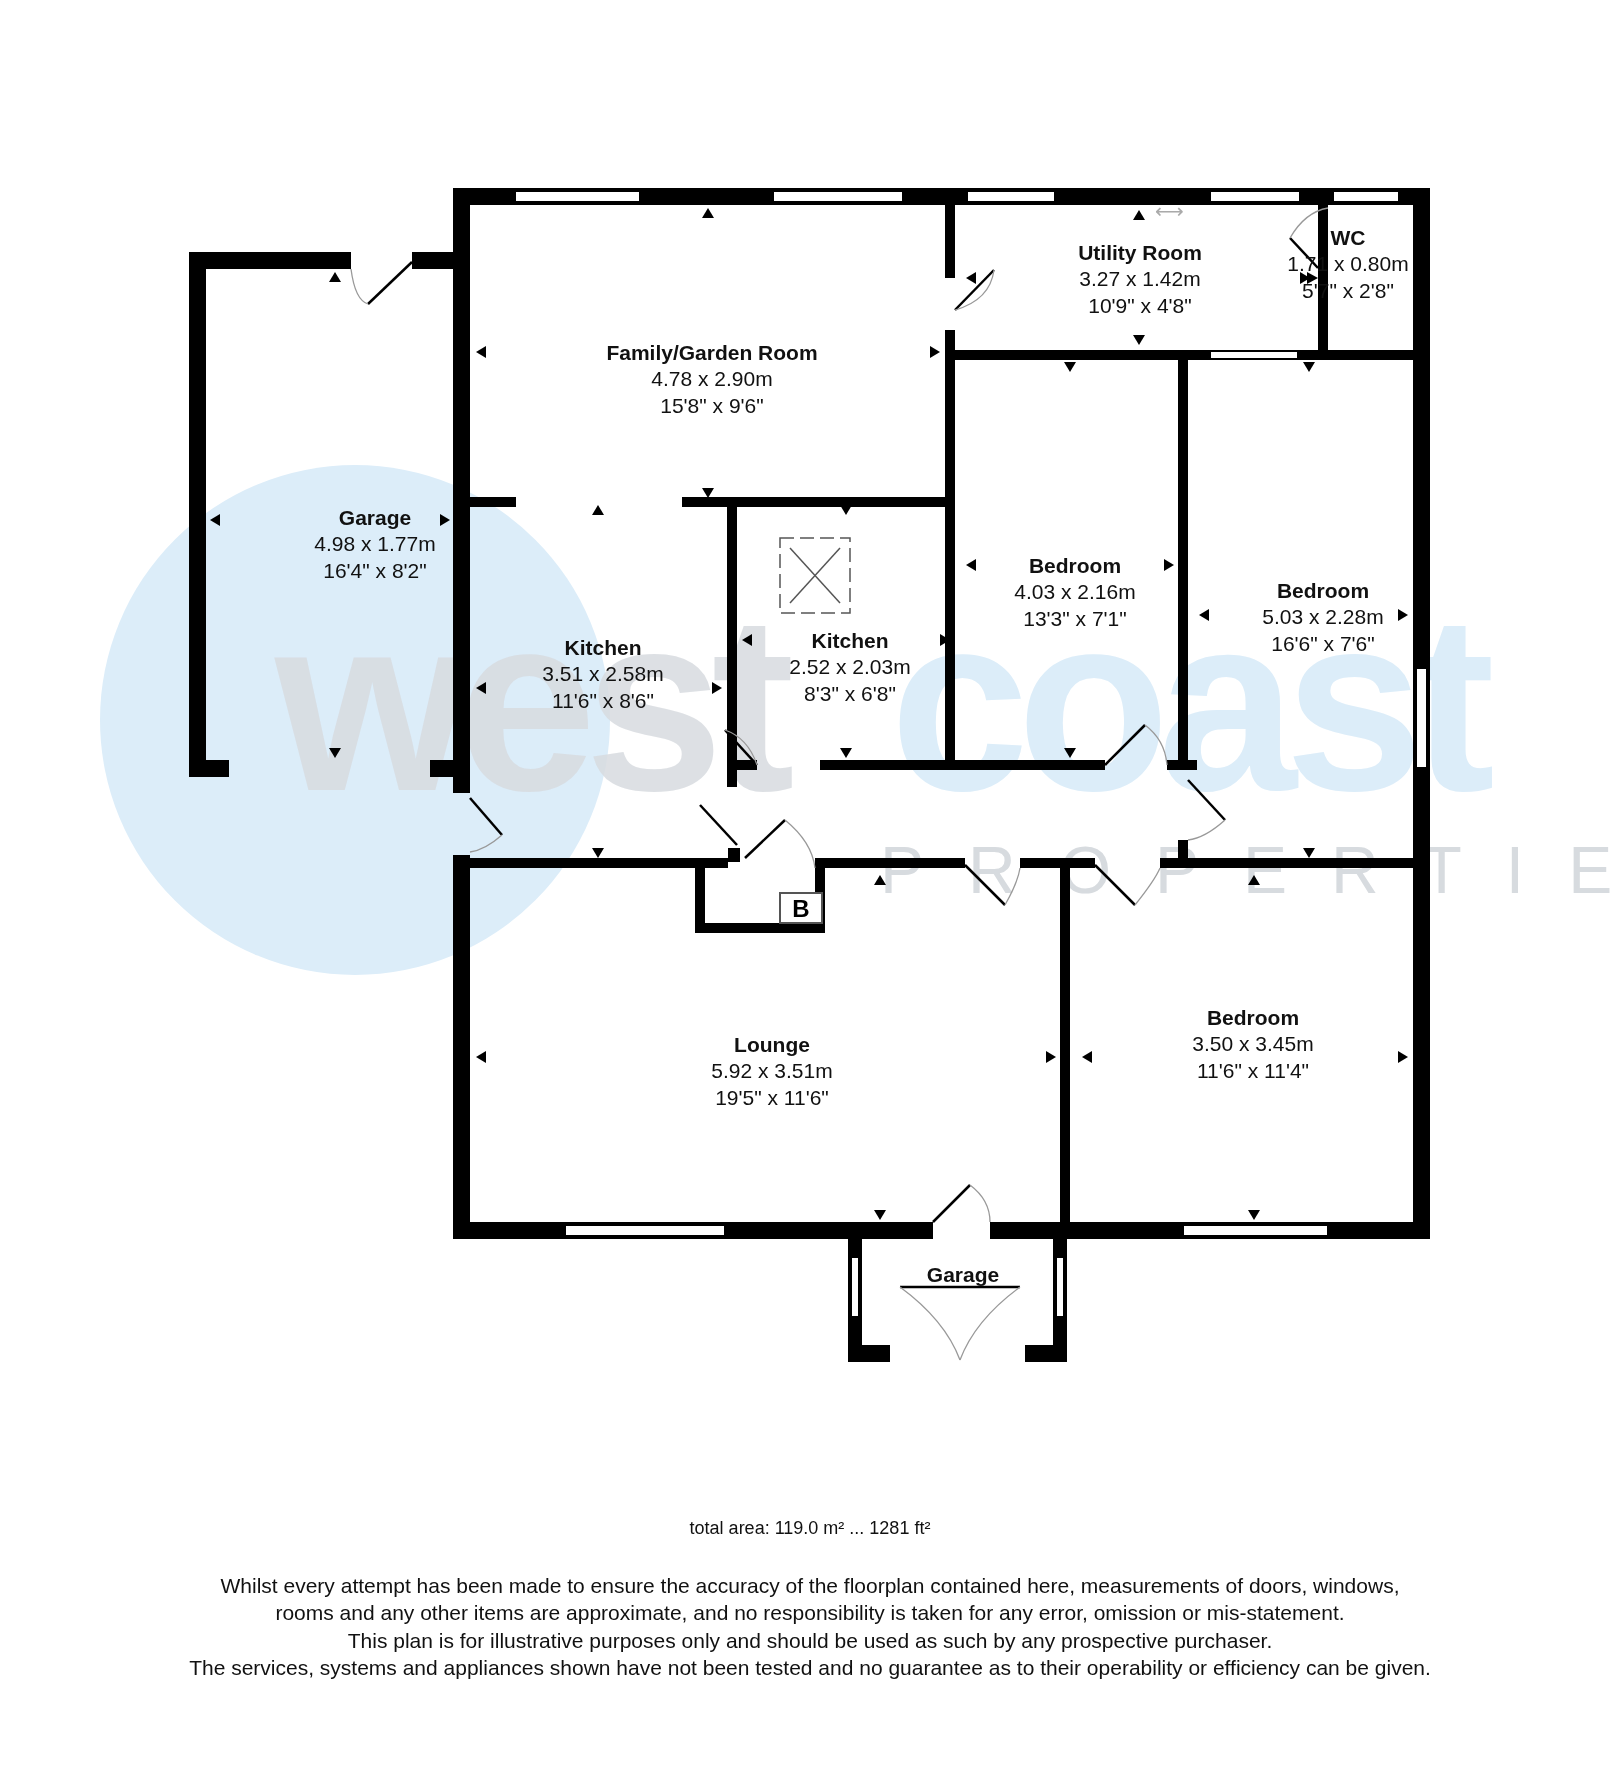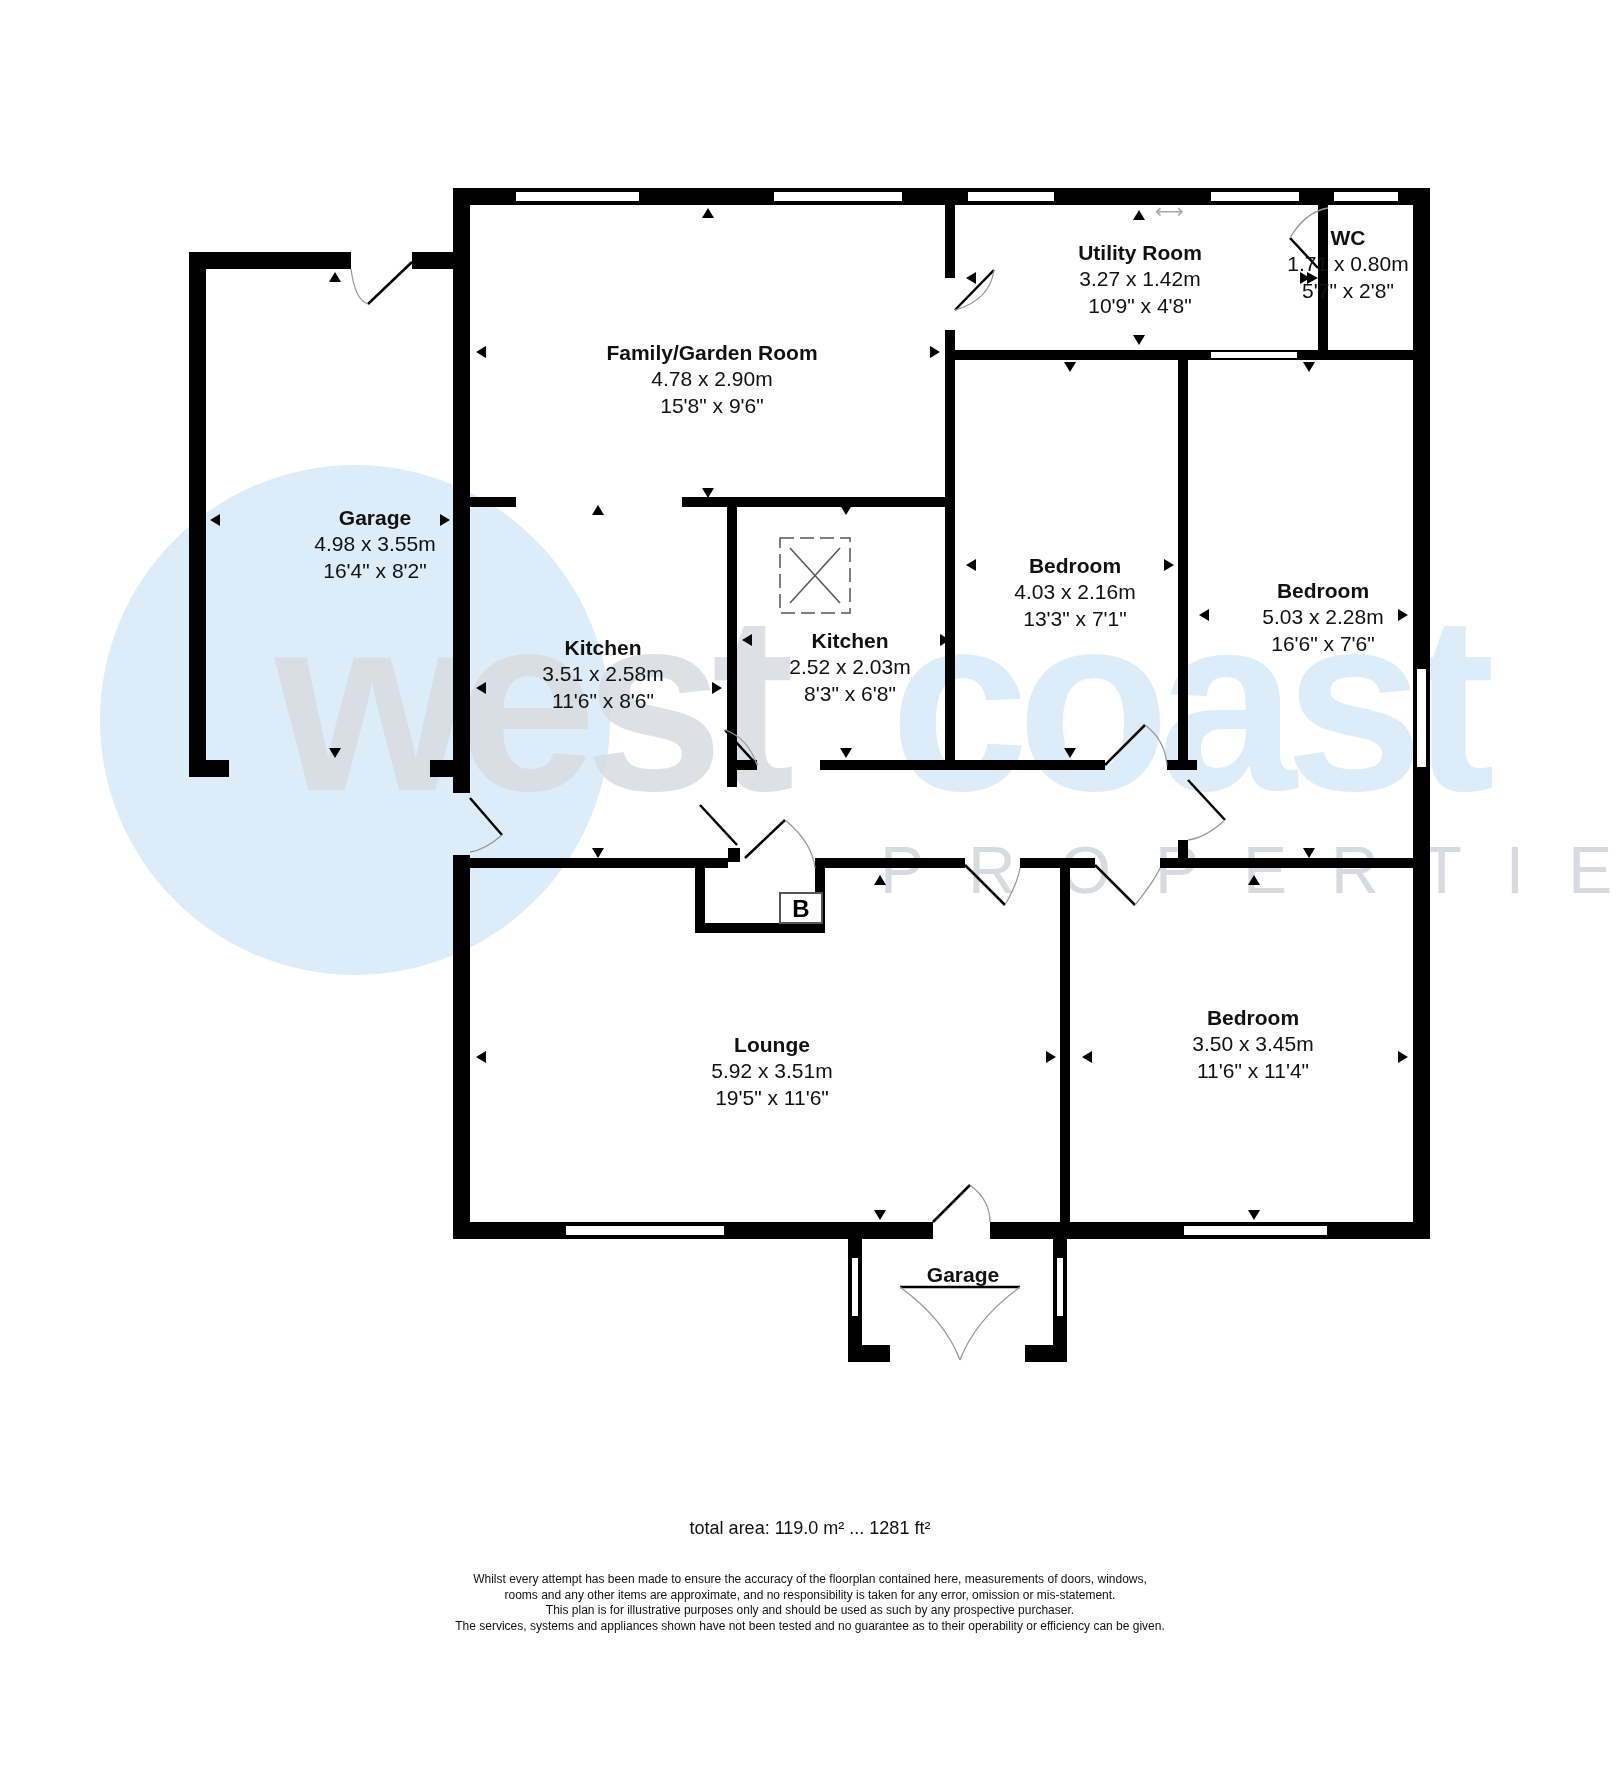--- a/index.html
+++ b/index.html
@@ -3,21 +3,21 @@
 <meta charset="utf-8">
 <style>
   html, body { margin:0; padding:0; background:#ffffff; }
   body { width:1620px; height:1788px; position:relative; overflow:hidden;
          font-family:"Liberation Sans", sans-serif; color:#111; }
   #plan { position:absolute; left:0; top:0; width:1620px; height:1788px; }
   .room-label { position:absolute; text-align:center; line-height:1.25; transform:translate(-50%, 0); white-space:nowrap; }
   .room-name { font-weight:bold; font-size:21px; }
   .room-dim { font-size:21px; }
   .footer-area { position:absolute; left:0; width:1620px; text-align:center; top:1518px; font-size:18px; }
-  .disclaimer { position:absolute; left:0; width:1620px; text-align:center; top:1572px; font-size:12px; line-height:1.3; }
+  .disclaimer { position:absolute; left:0; width:1620px; text-align:center; top:1572px; font-size:21px; line-height:1.3; }
   .disclaimer div { white-space:nowrap; }
 </style>
 </head>
 <body>
 
 <svg id="plan" viewBox="0 0 1620 1788" xmlns="http://www.w3.org/2000/svg">
 
   <g>
     <circle cx="355" cy="720" r="255" fill="#dcedf9"></circle>
     <text x="275" y="790" font-family="Liberation Sans, sans-serif" font-weight="bold" font-size="250" fill="#d7dbdf" fill-opacity="0.85" letter-spacing="-12">west</text>
@@ -184,21 +184,21 @@
   </g>
 
   <g>
     <rect x="780" y="893" width="42" height="30" fill="#fff" stroke="#555" stroke-width="2"></rect>
     <text x="801" y="917" text-anchor="middle" font-family="Liberation Sans, sans-serif" font-weight="bold" font-size="24" fill="#000">B</text>
   </g>
 </svg>
 
 <div class="room-label" style="left:334px; top:505px;margin-left:41px;">
   <div class="room-name">Garage</div>
-  <div class="room-dim">4.98 x 3.55m</div>
+  <div class="room-dim">4.98 x 1.77m</div>
   <div class="room-dim">16'4" x 8'2"</div>
 </div>
 <div class="room-label" style="left:712px; top:340px;">
   <div class="room-name">Family/Garden Room</div>
   <div class="room-dim">4.78 x 2.90m</div>
   <div class="room-dim">15'8" x 9'6"</div>
 </div>
 <div class="room-label" style="left:1140px; top:240px;">
   <div class="room-name">Utility Room</div>
   <div class="room-dim">3.27 x 1.42m</div>

